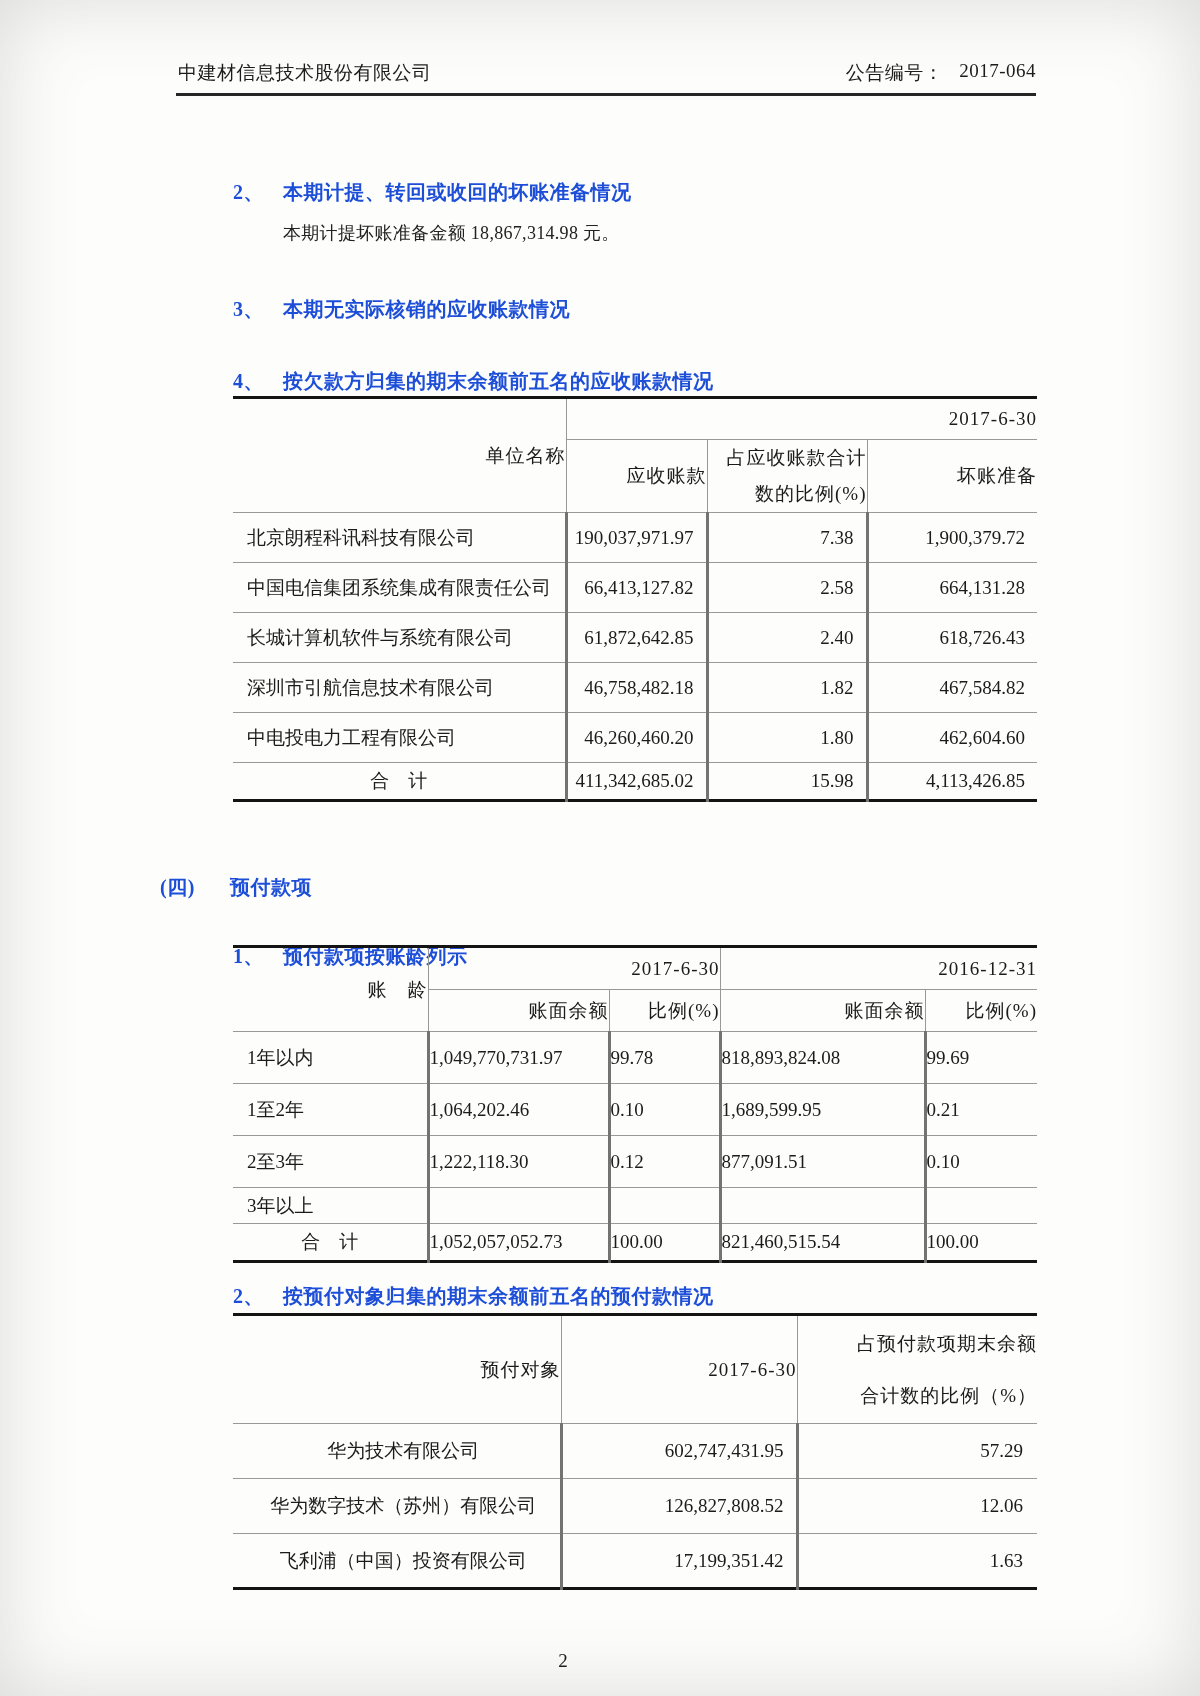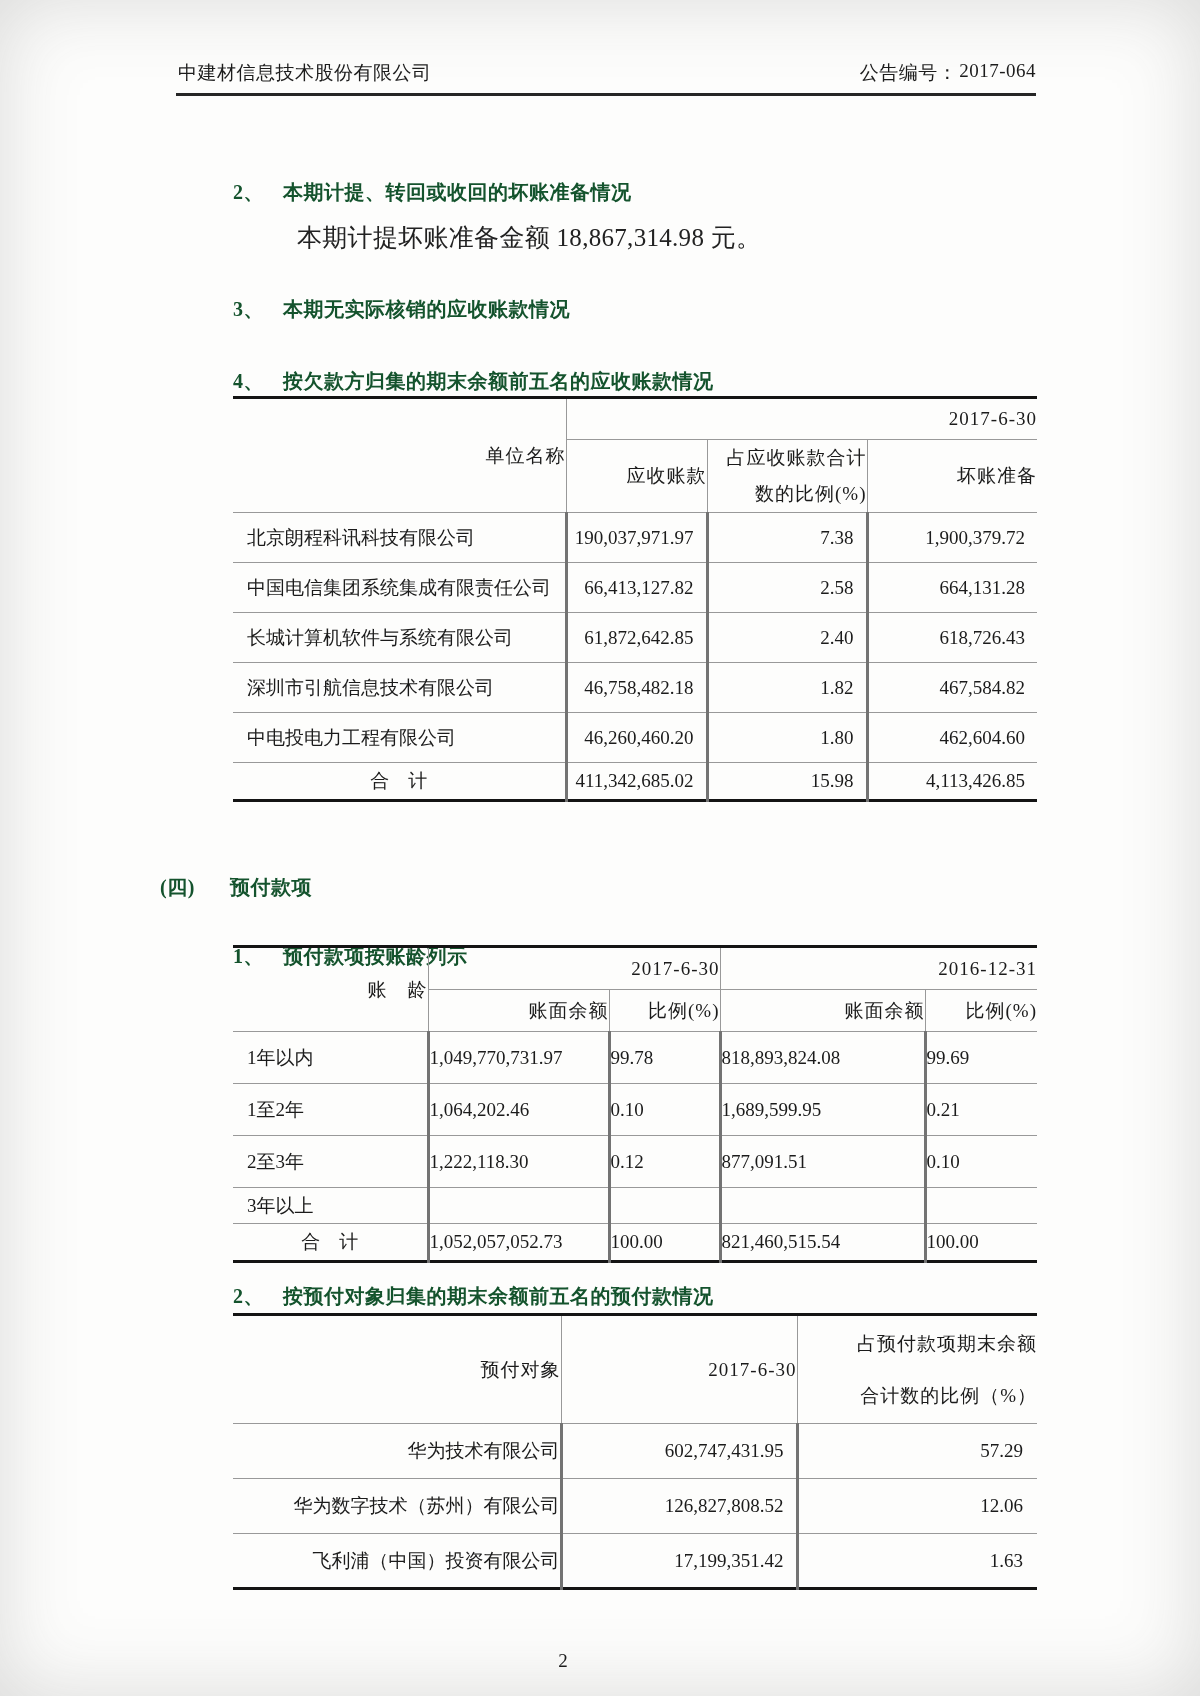--- a/index.html
+++ b/index.html
@@ -10,33 +10,33 @@
     box-shadow: inset 0 0 80px rgba(80,80,78,.20);
     font-family:"Liberation Serif","DejaVu Serif",serif;
     color:#1c1c1c;
   }
   
   .hdr {
     position:absolute; top:60px; left:178px; width:858px;
     display:flex; justify-content:space-between; align-items:flex-end;
     font-size:19px; letter-spacing:.5px;
   }
-  .hdr-right { display:flex; gap:2px;margin-left:24px; }
+  .hdr-right { display:flex; gap:16px;margin-left:24px; }
   .hdr-rule { position:absolute; top:93px; left:176px; width:860px; height:3px; background:#262626; }
   
   .sec-head {
     position:absolute; left:233px; white-space:nowrap;
     font-family:"Liberation Sans","DejaVu Sans",sans-serif;
-    font-weight:700; font-size:20px; color:#14532d; letter-spacing:.5px;
+    font-weight:700; font-size:20px; color:#1d4ed8; letter-spacing:.5px;
   }
   .sec-head .num { display:inline-block; width:50px; font-family:"Liberation Serif",serif; }
   .sec-head.outdent { left:160px; }
   .sec-head.outdent .num { width:70px; }
   .body-text {
-    position:absolute; left:297px; font-size:25px; color:#222; letter-spacing:.3px;
+    position:absolute; left:283px; font-size:18px; color:#222; letter-spacing:.3px;
   }
   
   table.doc-table {
     position:absolute; left:233px; width:804px; table-layout:fixed;
     border-collapse:collapse; font-size:19px; color:#1b1b1b;
     border-top:3px solid #141414; border-bottom:3px solid #141414;
   }
   .doc-table th { font-weight:400; text-align:right; vertical-align:middle; letter-spacing:1px; }
   .doc-table td { vertical-align:middle; overflow:hidden; white-space:nowrap; }
   .doc-table .bl { border-left:1px solid #999; }
@@ -65,21 +65,21 @@
   .t2 td:nth-child(2) { padding-right:14px; }
   .t2 td:nth-child(3) { padding-right:22px; }
   .t2 td:nth-child(4) { padding-right:17px; }
   .t2 td:nth-child(5) { padding-right:48px; }
   .t2 tbody.total td:first-child { text-align:center; padding-left:0; }
   
   .t3 thead tr { height:109px; }
   .t3 thead th.pre { line-height:52px; }
   .t3 tbody tr { height:55px; }
   .t3 td { text-align:right; }
-  .t3 td:first-child { text-align:right; padding-left:14px; }
+  .t3 td:first-child { text-align:center; padding-left:14px; }
   .t3 td:nth-child(2) { padding-right:12px; }
   .t3 td:nth-child(3) { padding-right:14px; }
   
   .page-num { position:absolute; top:1650px; left:233px; width:660px; text-align:center; font-size:19px; }
 </style>
 </head>
 <body>
 
 <div class="page">
 

